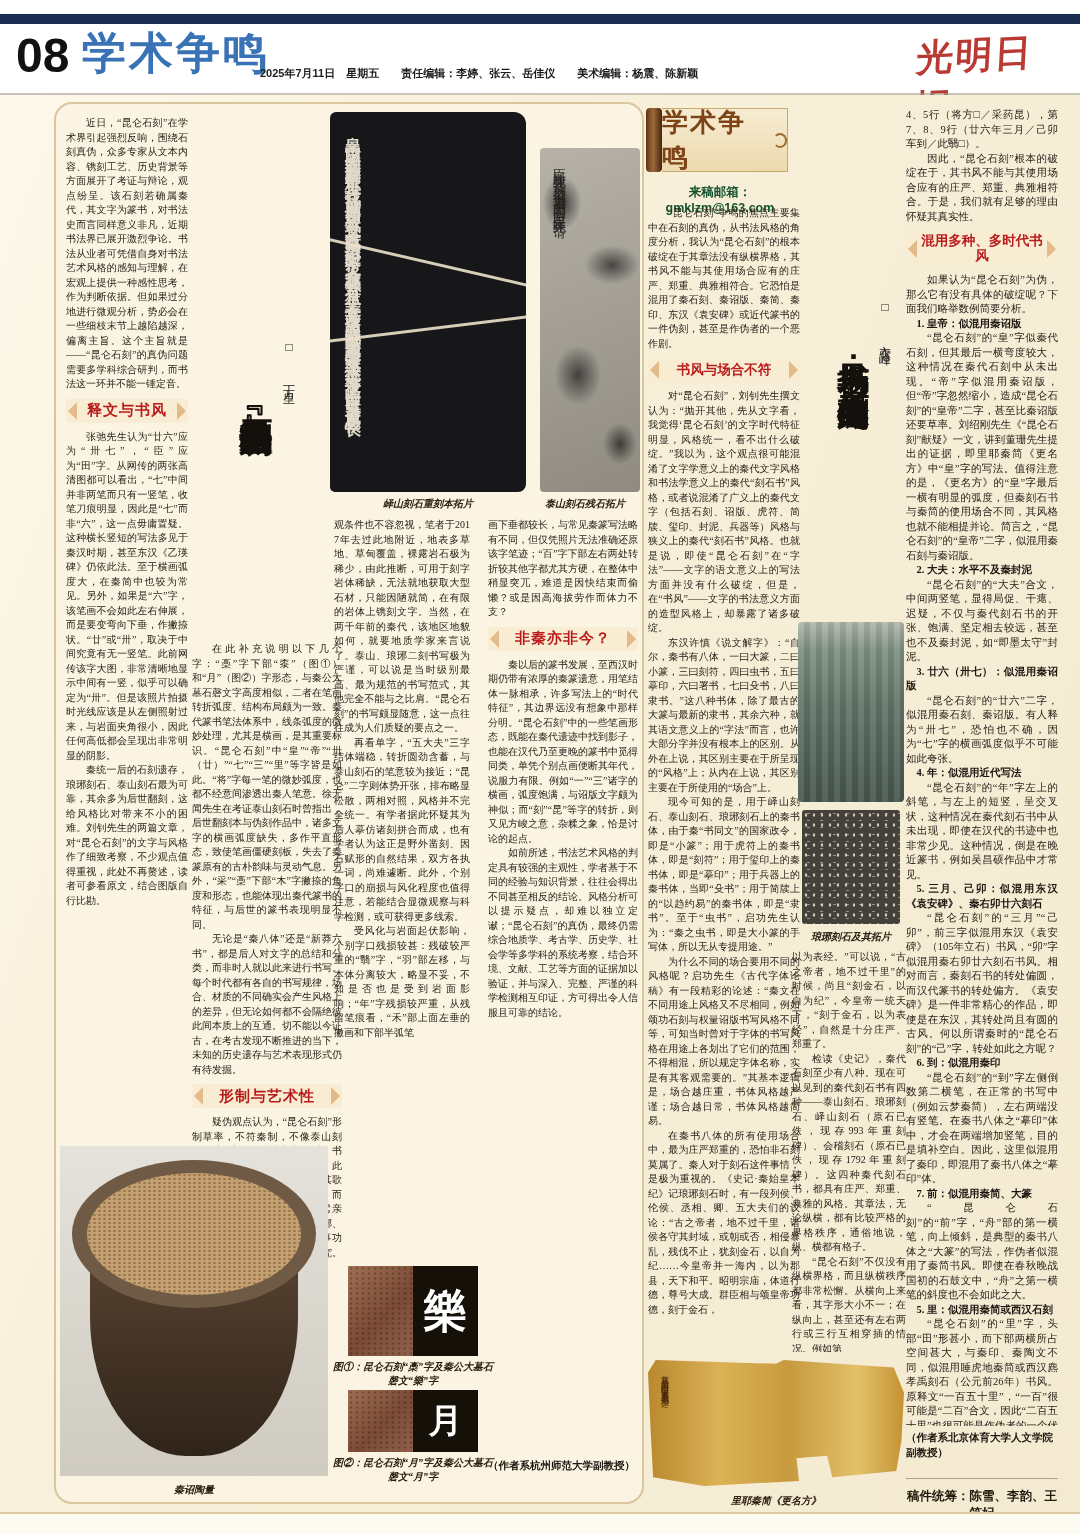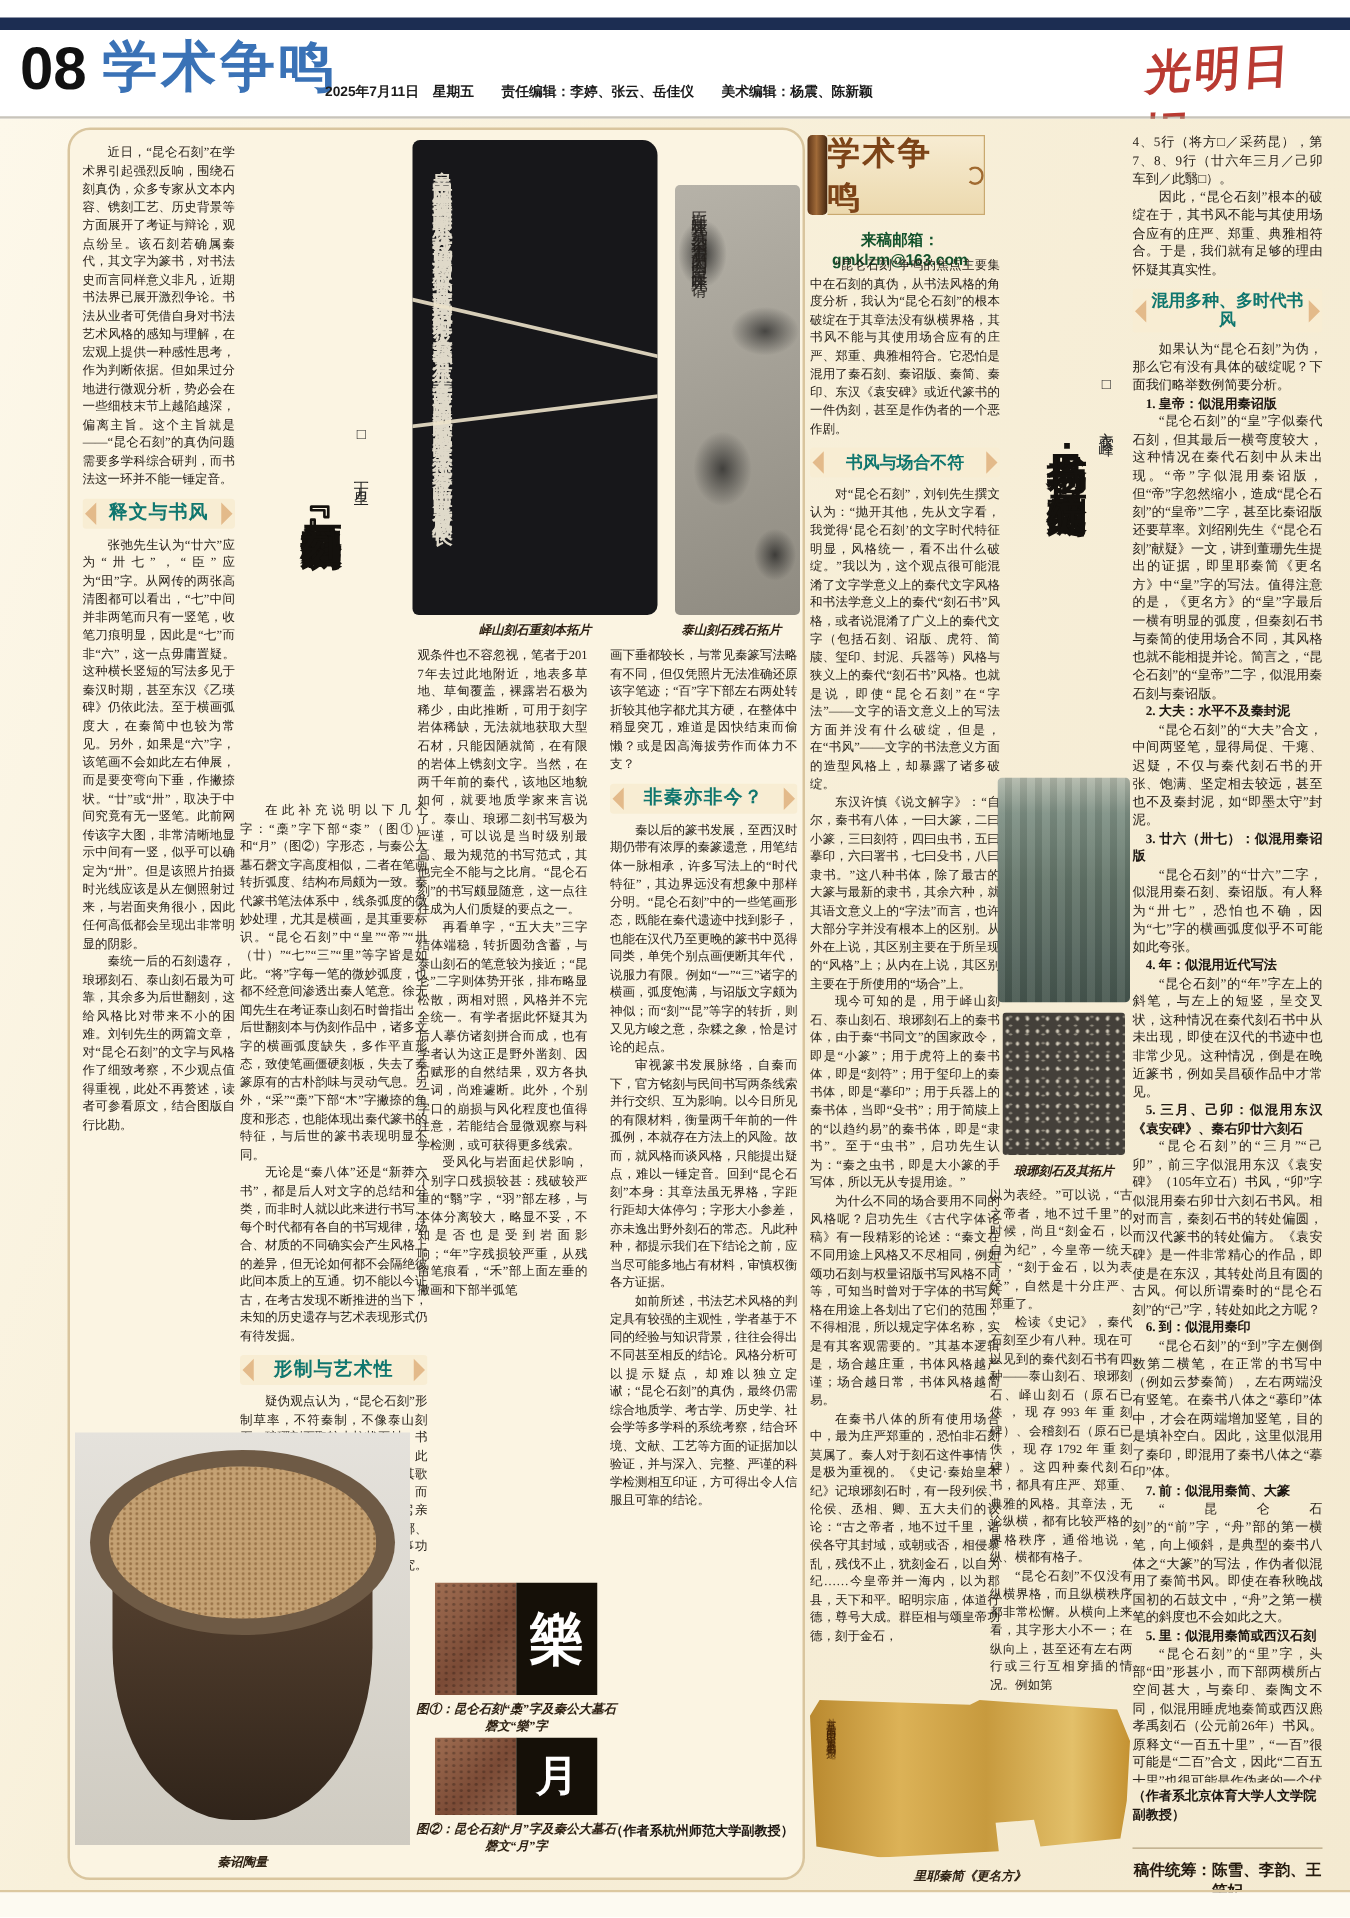--- a/index.html
+++ b/index.html
@@ -27,21 +27,21 @@
      border-radius:18px;background:#fbf4e2;box-sizing:border-box;}
   
   .bt{font-size:10px;line-height:14.5px;text-align:justify;color:#27211a;
       word-break:break-all;overflow:hidden;}
   .bt p{margin:0;text-indent:2em;}
   .bt p.cont{text-indent:0;}
   .bt p.item-head{font-weight:700;text-indent:1em;color:#1d1610;}
   .rcol-t{font-size:10.5px;line-height:14.5px;}
   .subhead{display:flex;align-items:center;margin:7px 0;background:#f8edd3;
       border-radius:3px;padding:3px 2px;}
-  .subhead .tx{flex:1;text-align:center;font-weight:900;font-size:15px;color:#0f766e;
+  .subhead .tx{flex:1;text-align:center;font-weight:900;font-size:15px;color:#b91c1c;
       font-family:"Liberation Sans","DejaVu Sans",sans-serif;letter-spacing:1px;text-indent:0;}
   .subhead .tx.small{font-size:13.5px;letter-spacing:0;}
   .chev{width:0;height:0;border-top:9px solid transparent;border-bottom:9px solid transparent;}
   .chev.l{border-right:9px solid #e3ba8a;}
   .chev.r{border-left:9px solid #e3ba8a;}
   .vhead{writing-mode:vertical-rl;text-orientation:upright;font-weight:900;color:#14110d;
       text-align:center;}
   .vbyline{writing-mode:vertical-rl;text-orientation:upright;font-size:12px;color:#222;
       letter-spacing:4px;}
   .cap{font-size:10px;font-style:italic;font-weight:700;text-align:center;color:#2e2113;}
@@ -160,21 +160,20 @@
 </div>
 
 <div class="abs bt" style="left:488px;top:518px;width:150px;height:934px;">
   <p class="cont">画下垂都较长，与常见秦篆写法略有不同，但仅凭照片无法准确还原该字笔迹；“百”字下部左右两处转折较其他字都尤其方硬，在整体中稍显突兀，难道是因快结束而偷懒？或是因高海拔劳作而体力不支？</p>
   <div class="subhead">
     <span class="chev l"></span>
     <span class="tx">非秦亦非今？</span>
     <span class="chev r"></span>
   </div>
   <p>秦以后的篆书发展，至西汉时期仍带有浓厚的秦篆遗意，用笔结体一脉相承，许多写法上的“时代特征”，其边界远没有想象中那样分明。“昆仑石刻”中的一些笔画形态，既能在秦代遗迹中找到影子，也能在汉代乃至更晚的篆书中觅得同类，单凭个别点画便断其年代，说服力有限。例如“一”“三”诸字的横画，弧度饱满，与诏版文字颇为神似；而“刻”“昆”等字的转折，则又见方峻之意，杂糅之象，恰是讨论的起点。</p>
-  <p>审视篆书发展脉络，自秦而下，官方铭刻与民间书写两条线索并行交织、互为影响。以今日所见的有限材料，衡量两千年前的一件孤例，本就存在方法上的风险。故而，就风格而谈风格，只能提出疑点，难以一锤定音。回到“昆仑石刻”本身：其章法虽无界格，字距行距却大体停匀；字形大小参差，亦未逸出野外刻石的常态。凡此种种，都提示我们在下结论之前，应当尽可能多地占有材料，审慎权衡各方证据。</p>
   <p>如前所述，书法艺术风格的判定具有较强的主观性，学者基于不同的经验与知识背景，往往会得出不同甚至相反的结论。风格分析可以提示疑点，却难以独立定谳；“昆仑石刻”的真伪，最终仍需综合地质学、考古学、历史学、社会学等多学科的系统考察，结合环境、文献、工艺等方面的证据加以验证，并与深入、完整、严谨的科学检测相互印证，方可得出令人信服且可靠的结论。</p>
 </div>
 <div class="abs author-line" style="left:488px;top:1458px;width:150px;">（作者系杭州师范大学副教授）</div>
 
 <div class="abs fig" style="left:348px;top:1266px;width:130px;height:90px;">
   <div class="stone-half"></div>
   <div class="ink-half" style="font-size:44px;">樂</div>
 </div>
 <div class="abs cap" style="left:330px;top:1360px;width:166px;">图①：昆仑石刻“槀”字及秦公大墓石磬文“樂”字</div>
 <div class="abs fig" style="left:348px;top:1390px;width:130px;height:62px;">

